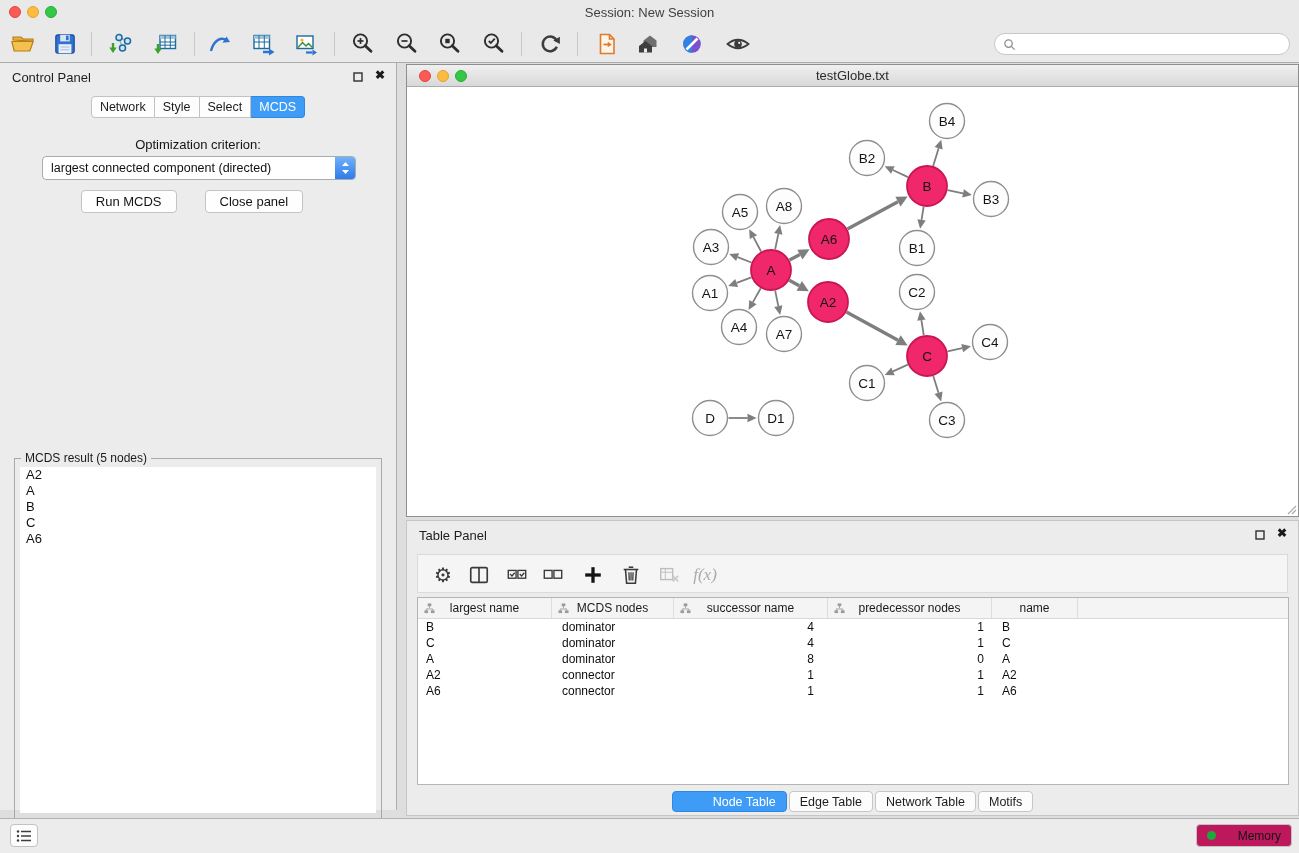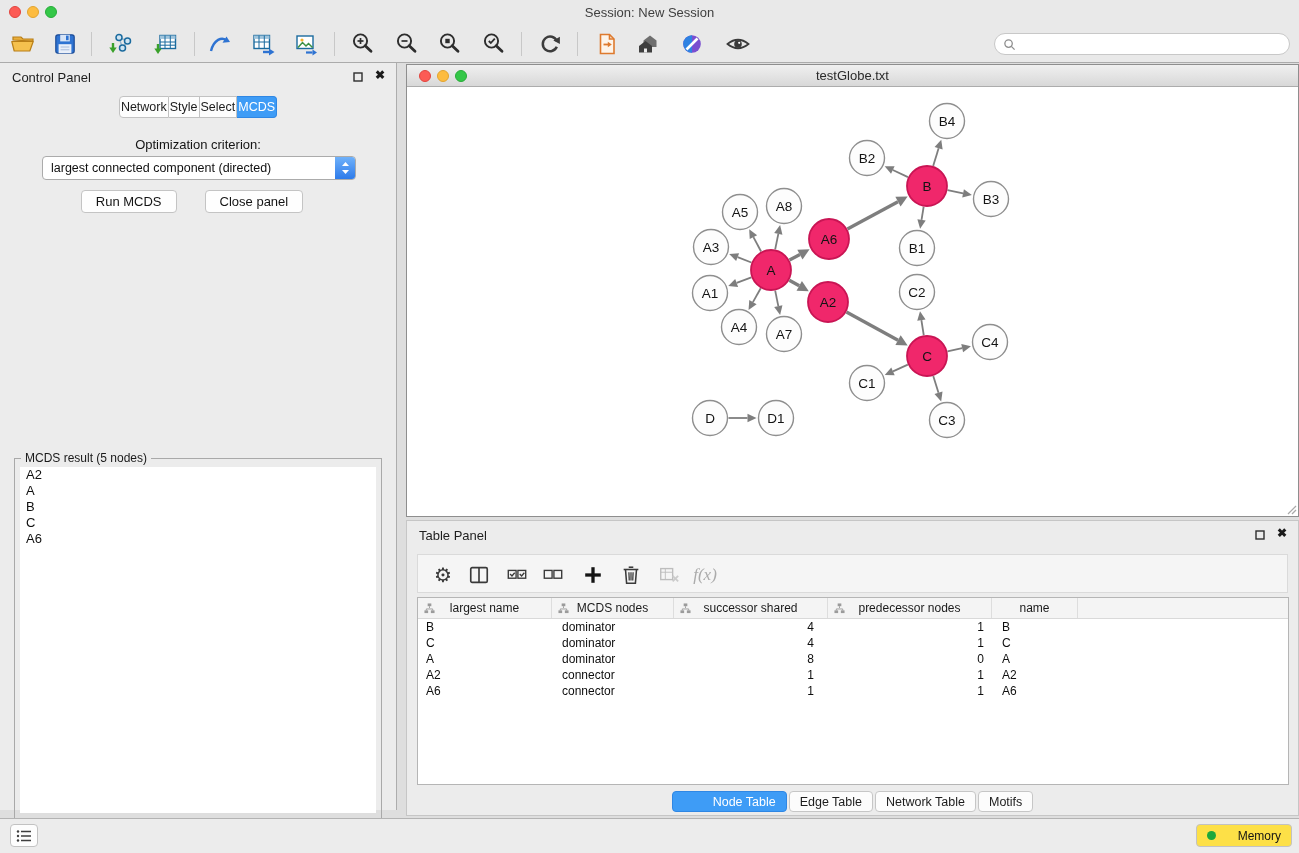--- a/index.html
+++ b/index.html
@@ -30,21 +30,21 @@
 
   
   .content { position:absolute; left:0; top:63px; width:100%; height:755px; background:#DEDEDE; }
 
   
   .cpanel { position:absolute; left:0; top:0; width:397px; height:747px; background:#ECECEC; border-right:1px solid #ADADAD; }
   .panel-title { position:absolute; left:12px; top:7px; font-size:13px; color:#1E1E1E; }
   .float-btn { position:absolute; right:32px; top:8px; width:12px; height:12px; display:flex; align-items:center; justify-content:center; }
   .close-btn { position:absolute; right:11px; top:5px; font-size:12px; font-weight:bold; color:#1A1A1A; cursor:default; }
   .cp-tabs { position:absolute; left:0; right:0; top:33px; display:flex; justify-content:center; }
-  .cp-tab { height:22px; padding:0 1px; font-size:12.5px; background:#FDFDFD; border:1px solid #C2C2C2; border-left:none; display:flex; align-items:center; color:#1C1C1C; }
+  .cp-tab { height:22px; padding:0 8px; font-size:12.5px; background:#FDFDFD; border:1px solid #C2C2C2; border-left:none; display:flex; align-items:center; color:#1C1C1C; }
   .cp-tab:first-child { border-left:1px solid #C2C2C2; border-radius:4px 0 0 4px; }
   .cp-tab:last-child { border-radius:0 4px 4px 0; }
   .cp-tab.active { background:#3E9CF6; border-color:#2F87E4; color:#FFFFFF; }
   .opt-label { position:absolute; top:74px; left:0; width:100%; text-align:center; font-size:13px; color:#141414; }
   .dropdown { position:absolute; left:42px; top:93px; width:314px; height:24px; background:#FFFFFF; border:1px solid #ABABAB; border-radius:4px; display:flex; align-items:center; padding-left:8px; font-size:12.5px; color:#101010; }
   .dropdown-cap { position:absolute; right:0; top:0; bottom:0; width:20px; background:linear-gradient(#6FB1FA,#2E7BEA); border-radius:0 3px 3px 0; display:flex; align-items:center; justify-content:center; }
   .cp-buttons { position:absolute; left:0; right:12px; top:127px; display:flex; justify-content:center; gap:28px; }
   .btn { height:23px; padding:0 14px; background:#FEFEFE; border:1px solid #C4C4C4; border-radius:4px; font-size:13px; color:#141414; display:flex; align-items:center; }
   .groupbox { position:absolute; left:14px; top:395px; width:368px; height:361px; border:1px solid #A9A9A9; }
   .groupbox .legend { position:absolute; top:-8px; left:6px; background:#ECECEC; padding:0 4px; font-size:12px; color:#1A1A1A; }
@@ -79,21 +79,21 @@
   .c-left { padding-left:10px; }
   .c-right14 { text-align:right; padding-right:14px; }
   .c-right8 { text-align:right; padding-right:8px; }
   .tp-tabs { position:absolute; left:0; right:0; top:270px; display:flex; justify-content:center; gap:2px; }
   .tp-tab { height:21px; padding:0 10px; background:#FCFCFC; border:1px solid #C6C6C6; border-radius:4px; font-size:12.5px; display:flex; align-items:center; color:#1C1C1C; }
   .tp-tab.active { background:#3E9CF6; border-color:#2F87E4; color:#FFFFFF;padding-left:40px; }
 
   
   .statusbar { position:absolute; left:0; top:818px; width:100%; height:35px; background:#ECECEC; border-top:1px solid #B3B3B3; }
   .sb-left-btn { position:absolute; left:10px; top:5px; width:28px; height:23px; background:#FDFDFD; border:1px solid #C2C2C2; border-radius:4px; display:flex; align-items:center; justify-content:center; }
-  .sb-memory { position:absolute; right:7px; top:5px; height:23px; padding:0 10px; background:#fde047; border:1px solid #C2C2C2; border-radius:4px; display:flex; align-items:center; gap:22px; font-size:12px; color:#141414; }
+  .sb-memory { position:absolute; right:7px; top:5px; height:23px; padding:0 10px; background:#be185d; border:1px solid #C2C2C2; border-radius:4px; display:flex; align-items:center; gap:22px; font-size:12px; color:#141414; }
   .mem-dot { width:9px; height:9px; border-radius:50%; background:#1DA83C; }
 </style>
 </head>
 <body>
 
 <div class="titlebar">
   <div class="traffic tl-red"></div>
   <div class="traffic tl-yellow"></div>
   <div class="traffic tl-green"></div>
   <div class="title-text">Session: New Session</div>
@@ -481,21 +481,21 @@
         </div>
         <div class="tp-th w2">
           <span class="hicon">
             <svg viewBox="0 0 12 12" width="11" height="11">
                 <rect x="4" y="0.5" width="4" height="3" fill="#9B9B9B"></rect>
                 <rect x="0.5" y="8" width="4" height="3" fill="#9B9B9B"></rect>
                 <rect x="7.5" y="8" width="4" height="3" fill="#9B9B9B"></rect>
                 <path d="M6 3.5 v2 M2.5 8 v-1.5 h7 V8" stroke="#9B9B9B" fill="none"></path>
               </svg>
           </span>
-          <span>successor shared</span>
+          <span>successor name</span>
         </div>
         <div class="tp-th w3">
           <span class="hicon">
             <svg viewBox="0 0 12 12" width="11" height="11">
                 <rect x="4" y="0.5" width="4" height="3" fill="#9B9B9B"></rect>
                 <rect x="0.5" y="8" width="4" height="3" fill="#9B9B9B"></rect>
                 <rect x="7.5" y="8" width="4" height="3" fill="#9B9B9B"></rect>
                 <path d="M6 3.5 v2 M2.5 8 v-1.5 h7 V8" stroke="#9B9B9B" fill="none"></path>
               </svg>
           </span>

